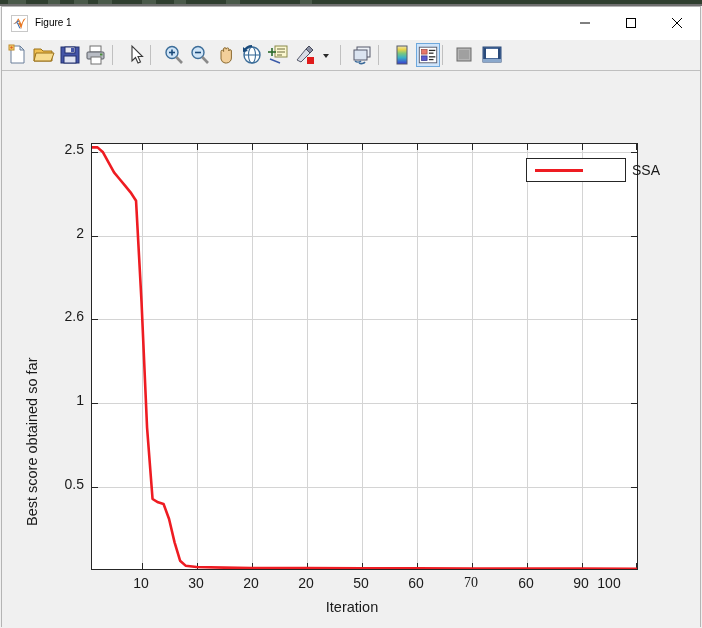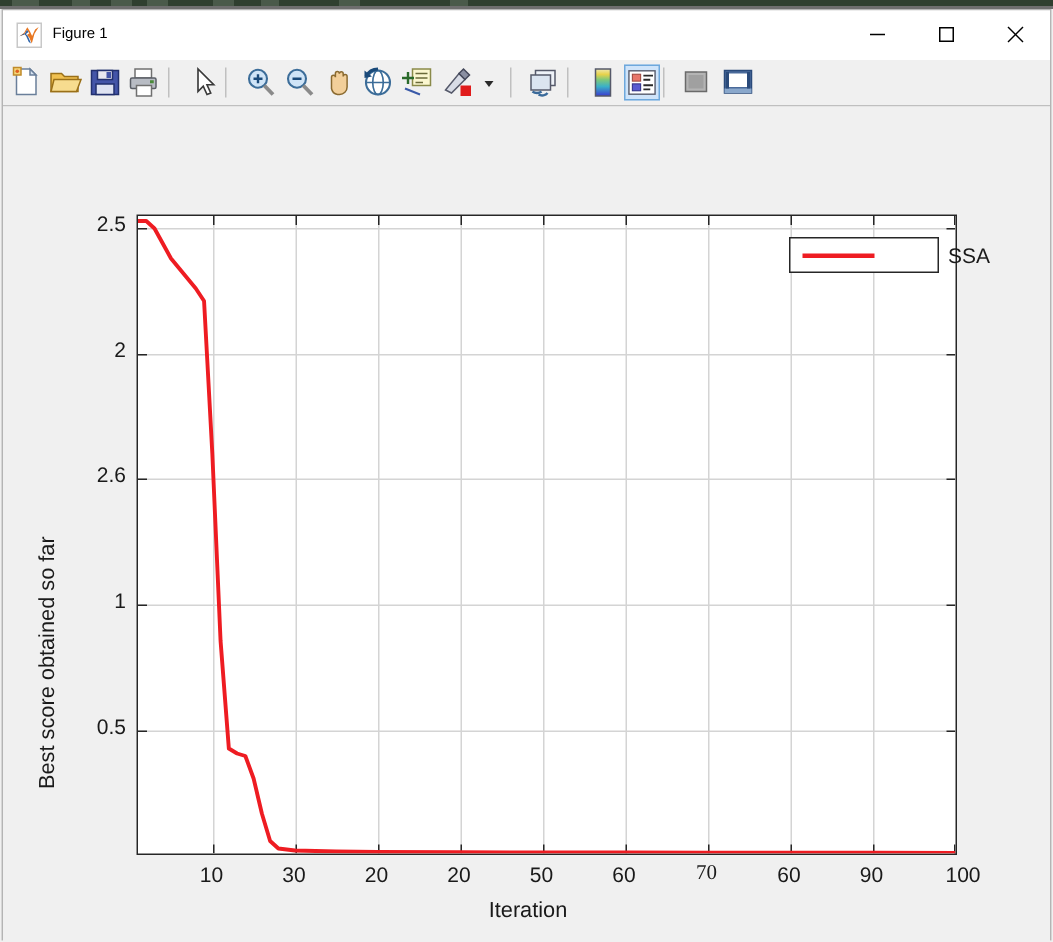--- a/index.html
+++ b/index.html
@@ -559,19 +559,19 @@
 
       <div class="xticklabel" style="left:139px; top:504px;">10</div>
       <div class="xticklabel" style="left:194px; top:504px;">30</div>
       <div class="xticklabel" style="left:249px; top:504px;">20</div>
       <div class="xticklabel" style="left:304px; top:504px;">20</div>
       <div class="xticklabel" style="left:359px; top:504px;">50</div>
       <div class="xticklabel" style="left:414px; top:504px;">60</div>
       <div class="xticklabel" style="left:469px; top:504px;font-family:Liberation Serif, serif;">70</div>
       <div class="xticklabel" style="left:524px; top:504px;">60</div>
       <div class="xticklabel" style="left:579px; top:504px;">90</div>
-      <div class="xticklabel" style="left:640px; top:504px;">100</div>
+      <div class="xticklabel" style="left:607px; top:504px;">100</div>
 
       <div class="xlabel" style="left:0; width:700px; top:528px;">Iteration</div>
 
     </div>
   </div>
 </div>
 
 </body></html>

